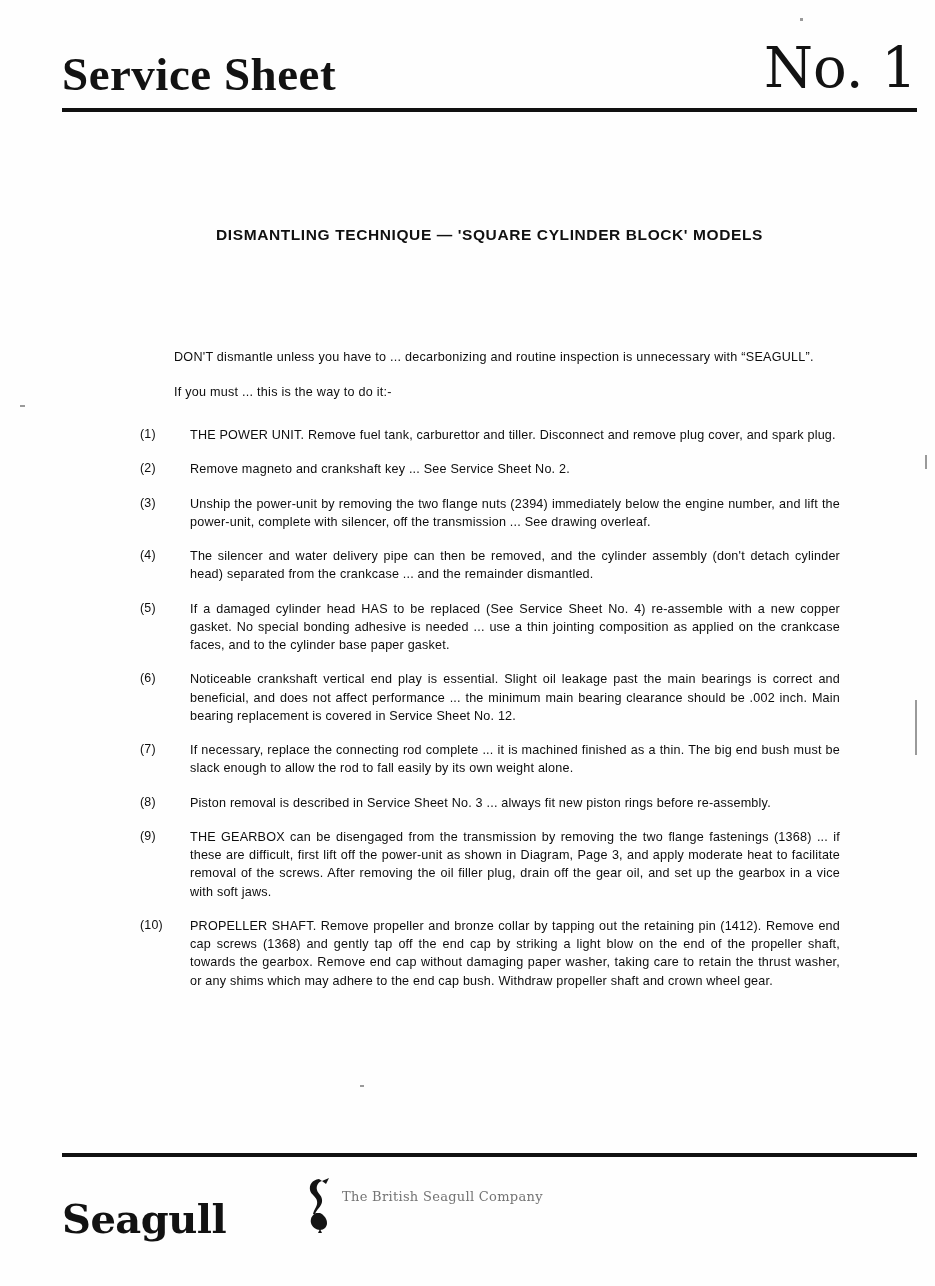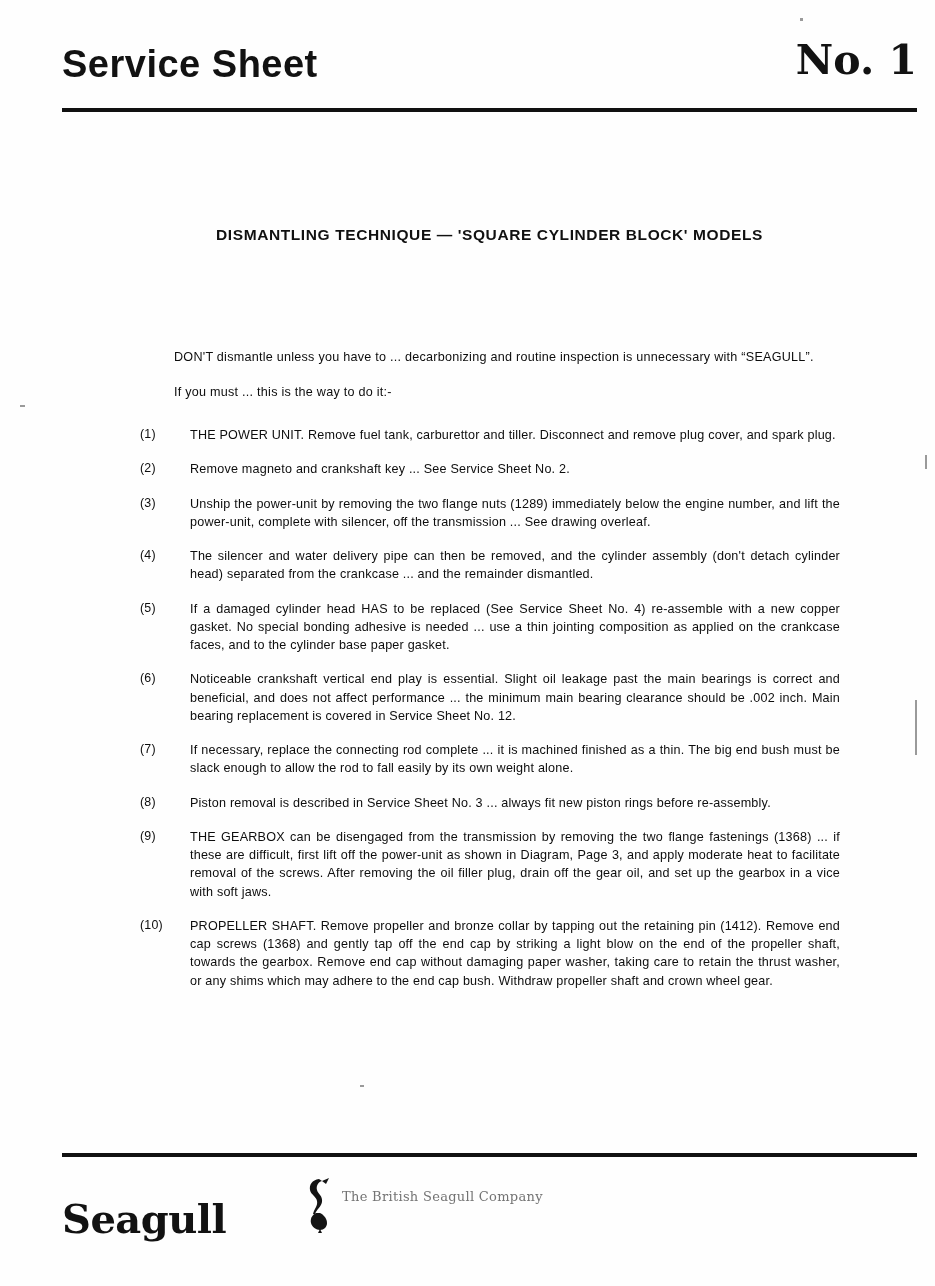--- a/index.html
+++ b/index.html
@@ -28,31 +28,31 @@
   .masthead {
     position: absolute;
     left: 62px;
     top: 40px;
     width: 855px;
     display: flex;
     align-items: flex-end;
     justify-content: space-between;
   }
   .masthead-title {
-    font-family: Liberation Sans, sans-serif;
-    font-size: 38px;
+    font-family: Liberation Serif, serif;
+    font-size: 47px;
     font-weight: 700;
     letter-spacing: 0.5px;
     line-height: 1;
     color: #121212;
   }
   .masthead-number {
     font-family: "DejaVu Serif", serif;
-    font-size: 41px;
-    font-weight: 700;
+    font-size: 56px;
+    font-weight: 400;
     line-height: 1;
     color: #121212;
     padding-bottom: 2px;
     margin-left: 14px;
   }
   .rule-top {
     position: absolute;
     left: 62px;
     top: 108px;
     width: 855px;
@@ -193,21 +193,21 @@
       <div class="step-text">THE POWER UNIT. Remove fuel tank, carburettor and tiller. Disconnect and remove plug cover, and spark plug.</div>
     </div>
 
     <div class="step">
       <div class="step-num">(2)</div>
       <div class="step-text">Remove magneto and crankshaft key ... See Service Sheet No. 2.</div>
     </div>
 
     <div class="step">
       <div class="step-num">(3)</div>
-      <div class="step-text">Unship the power-unit by removing the two flange nuts (1289) immediately below the engine number, and lift the power-unit, complete with silencer, off the transmission ... See drawing overleaf.</div>
+      <div class="step-text">Unship the power-unit by removing the two flange nuts (2394) immediately below the engine number, and lift the power-unit, complete with silencer, off the transmission ... See drawing overleaf.</div>
     </div>
 
     <div class="step">
       <div class="step-num">(4)</div>
       <div class="step-text">The silencer and water delivery pipe can then be removed, and the cylinder assembly (don't detach cylinder head) separated from the crankcase ... and the remainder dismantled.</div>
     </div>
 
     <div class="step">
       <div class="step-num">(5)</div>
       <div class="step-text">If a damaged cylinder head HAS to be replaced (See Service Sheet No. 4) re-assemble with a new copper gasket. No special bonding adhesive is needed ... use a thin jointing composition as applied on the crankcase faces, and to the cylinder base paper gasket.</div>

